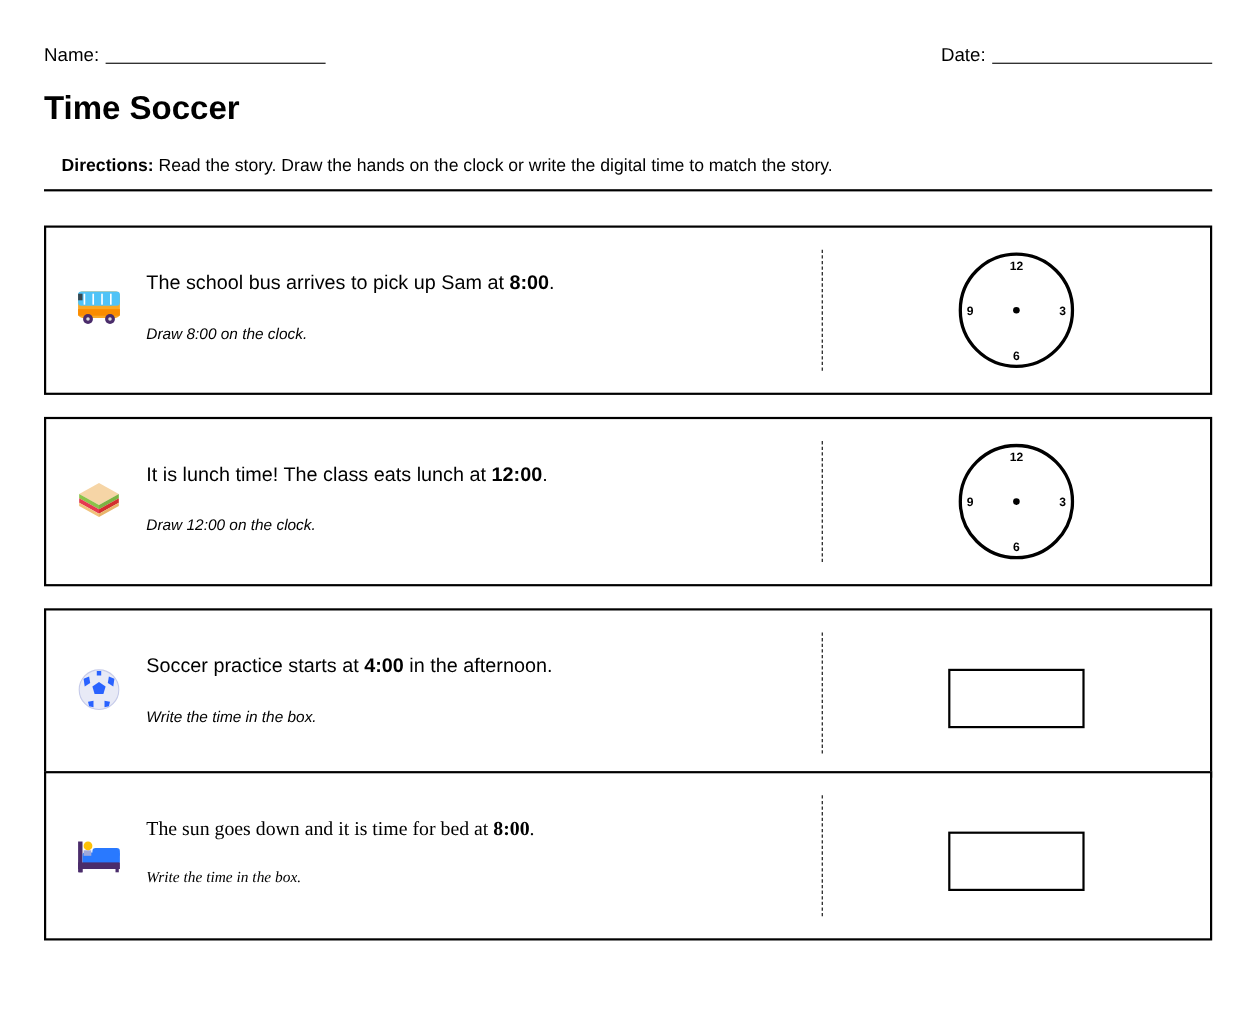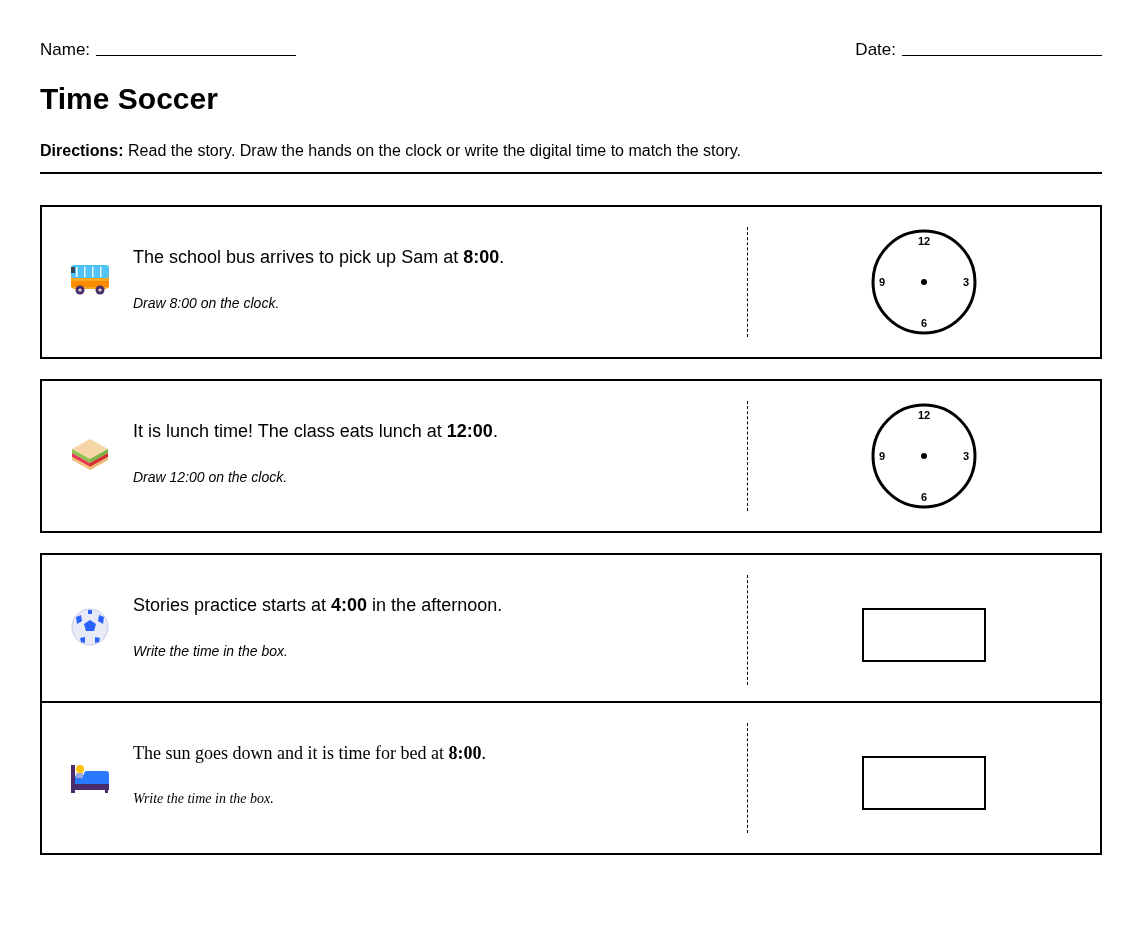--- a/index.html
+++ b/index.html
@@ -2,28 +2,28 @@
 <html><head>
 <meta charset="utf-8">
 <style>
   html, body { margin: 0; padding: 0; background: #ffffff; }
   body {
     width: 1142px; height: 941px; position: relative; overflow: hidden;
     font-family: "Liberation Sans", sans-serif; color: #000;
   }
   .page { position: absolute; left: 40px; top: 0; width: 1062px; }
   .header-row { position: absolute; top: 40px; left: 0; width: 1062px; height: 24px; font-size: 17px; }
-  .field { position: absolute; top: 0; display: flex; align-items: flex-start; }
+  .field { position: absolute; top: 0; display: flex; align-items: center; }
   .field-name { left: 0; }
   .field-date { right: 0; }
   .field-label { line-height: 20px; }
   .field-line { display: inline-block; width: 200px; border-bottom: 1.5px solid #000; height: 15px; margin-left: 6px; }
   .title { position: absolute; top: 82px; left: 0; margin: 0; font-size: 30px; font-weight: bold; }
   .directions { position: absolute; top: 142px; left: 0; font-size: 16px; }
-  .directions b { font-weight: bold; }
+  .directions b { font-weight: bold; margin-left: 16px; }
   .rule { position: absolute; top: 172px; left: 0; width: 1062px; height: 0; border-top: 2px solid #000; }
   .card {
     position: absolute; left: 0; width: 1058px; height: 150px;
     border: 2px solid #000; background: #fff;
   }
   .card-icon { position: absolute; left: 26px; top: 52px; width: 44px; height: 40px; }
   .story { position: absolute; left: 91px; top: 40px; font-size: 18px; white-space: nowrap; }
   .story b { font-weight: bold; }
   .instr { position: absolute; left: 91px; top: 88px; font-size: 14px; font-style: italic; white-space: nowrap; }
   .divider { position: absolute; left: 705px; top: 20px; height: 110px; border-left: 1px dashed #000; }
@@ -108,21 +108,21 @@
   <div class="card" style="top:553px;">
     <svg class="card-icon" viewBox="0 0 44 40">
       <circle cx="22" cy="20" r="18" fill="#e8eaf6" stroke="#c5cae9" stroke-width="1"></circle>
       <polygon points="22,13 28,17 26,24 18,24 16,17" fill="#2962ff"></polygon>
       <polygon points="8,10 13,8 14,14 9,17" fill="#2962ff"></polygon>
       <polygon points="36,10 31,8 30,14 35,17" fill="#2962ff"></polygon>
       <polygon points="12,31 17,30 17,36 13,35" fill="#2962ff"></polygon>
       <polygon points="32,31 27,30 27,36 31,35" fill="#2962ff"></polygon>
       <polygon points="20,3 24,3 24,7 20,7" fill="#2962ff"></polygon>
     </svg>
-    <div class="story"><span>Stories practice starts at </span><b>4:00</b><span> in the afternoon.</span></div>
+    <div class="story"><span>Soccer practice starts at </span><b>4:00</b><span> in the afternoon.</span></div>
     <div class="instr">Write the time in the box.</div>
     <div class="divider"></div>
     <div class="answer-box"></div>
   </div>
 
   <div class="card" style="top:701px;font-family:Liberation Serif, serif;">
     <svg class="card-icon" viewBox="0 0 44 40">
       <rect x="3" y="10" width="4" height="28" fill="#4a2c6b"></rect>
       <rect x="7" y="20" width="34" height="10" rx="2" fill="#2979ff"></rect>
       <rect x="16" y="16" width="25" height="8" rx="3" fill="#2979ff"></rect>

